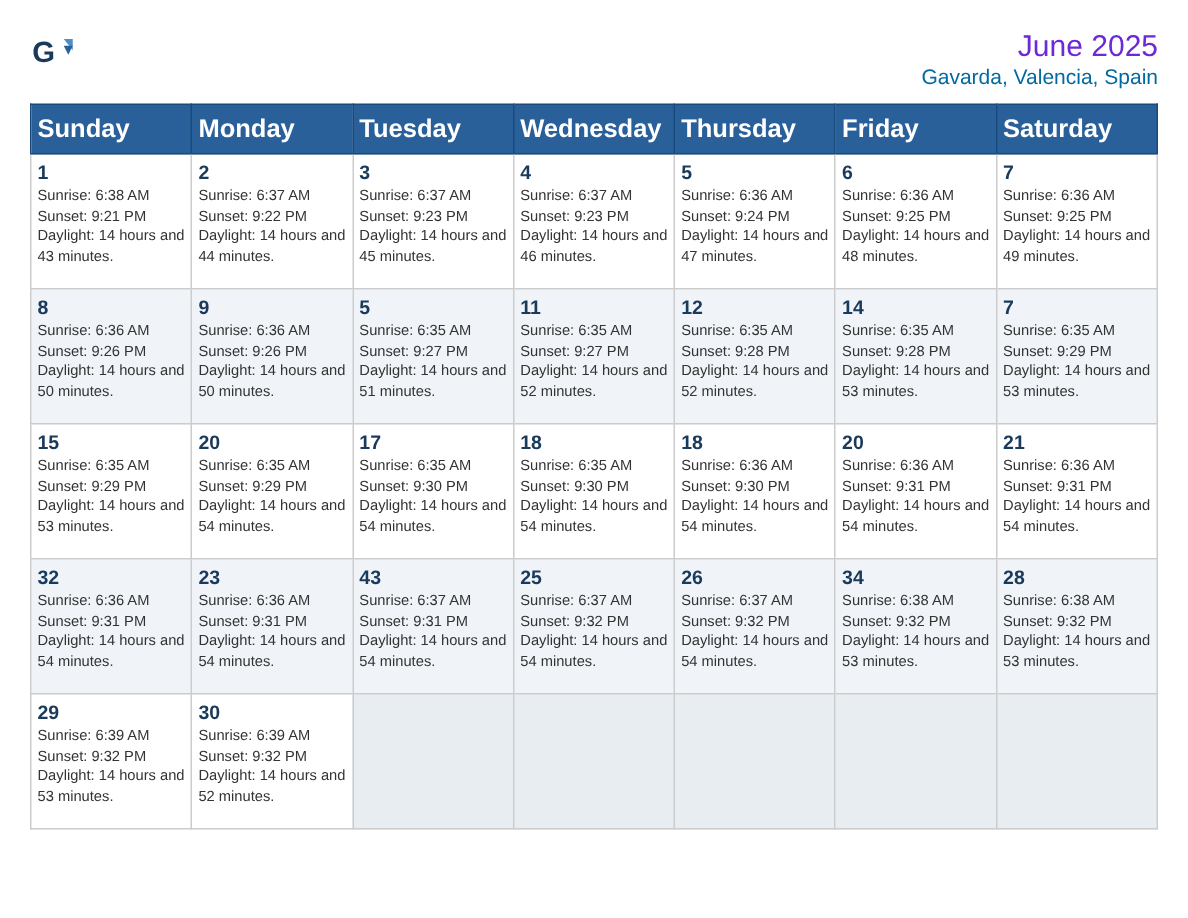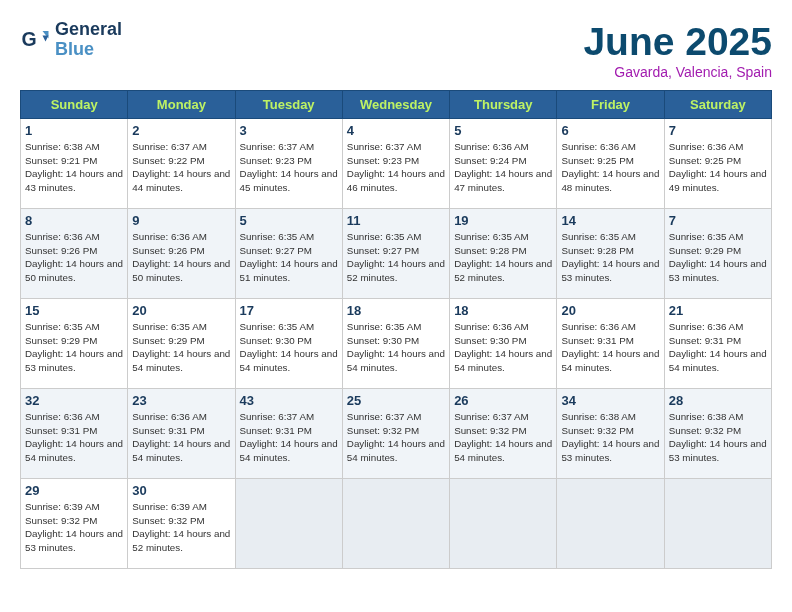--- a/index.html
+++ b/index.html
@@ -31,39 +31,39 @@
     }
     .logo-icon {
       width: 30px;
       height: 30px;
       margin-right: 5px;
     }
     .title-block {
       text-align: right;
     }
     .month-title {
-      font-size: 39px;
-      color: #0c4a6e;
-      font-weight: bold;
+      font-size: 20px;
+      color: #6d28d9;
+      font-weight: normal;
     }
     .location {
       font-size: 14px;
-      color: #a21caf;
+      color: #0369a1;
     }
     .calendar {
       width: 100%;
       border-collapse: collapse;
       font-size: 10.5px;
     }
     .calendar th {
       background: #2a6099;
-      color: #bef264;
+      color: #ffffff;
       padding: 6px 4px;
-      text-align: center;
-      font-size: 13px;
+      text-align: left;
+      font-size: 17px;
       font-weight: bold;
       border: 1px solid #1a4a7a;
     }
     .calendar td {
       border: 1px solid #ccc;
       vertical-align: top;
       padding: 4px;
       width: 107px;
       height: 90px;
       background: #fff;
@@ -90,24 +90,20 @@
 </head>
 <body>
 
 <div class="header">
   <div class="logo">
     <svg class="logo-icon" viewBox="0 0 40 40">
       <text x="2" y="28" font-size="26" font-family="Arial" font-weight="bold" fill="#1a3a5c">G</text>
       <polygon points="30,8 38,18 38,8" fill="#4a90c4"></polygon>
       <polygon points="30,14 38,14 34,22" fill="#2a6099"></polygon>
     </svg>
-    <div class="logo-text">
-      <div>General</div>
-      <div><span>Blue</span></div>
-    </div>
   </div>
   <div class="title-block">
     <div class="month-title">June 2025</div>
     <div class="location">Gavarda, Valencia, Spain</div>
   </div>
 </div>
 
 <table class="calendar">
   <thead>
     <tr>
@@ -162,21 +158,21 @@
         </td>
         <td>
           <span class="day-num">5</span>
           <div class="day-info">Sunrise: 6:35 AM<br>Sunset: 9:27 PM<br>Daylight: 14 hours and 51 minutes.</div>
         </td>
         <td>
           <span class="day-num">11</span>
           <div class="day-info">Sunrise: 6:35 AM<br>Sunset: 9:27 PM<br>Daylight: 14 hours and 52 minutes.</div>
         </td>
         <td>
-          <span class="day-num">19</span>
+          <span class="day-num">12</span>
           <div class="day-info">Sunrise: 6:35 AM<br>Sunset: 9:28 PM<br>Daylight: 14 hours and 52 minutes.</div>
         </td>
         <td>
           <span class="day-num">14</span>
           <div class="day-info">Sunrise: 6:35 AM<br>Sunset: 9:28 PM<br>Daylight: 14 hours and 53 minutes.</div>
         </td>
         <td>
           <span class="day-num">7</span>
           <div class="day-info">Sunrise: 6:35 AM<br>Sunset: 9:29 PM<br>Daylight: 14 hours and 53 minutes.</div>
         </td>

